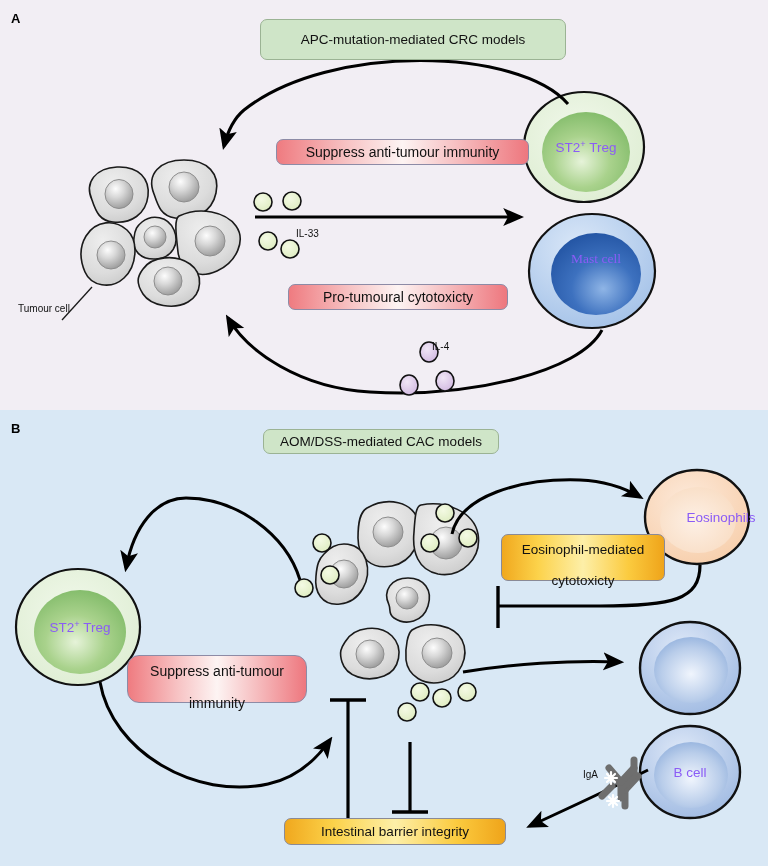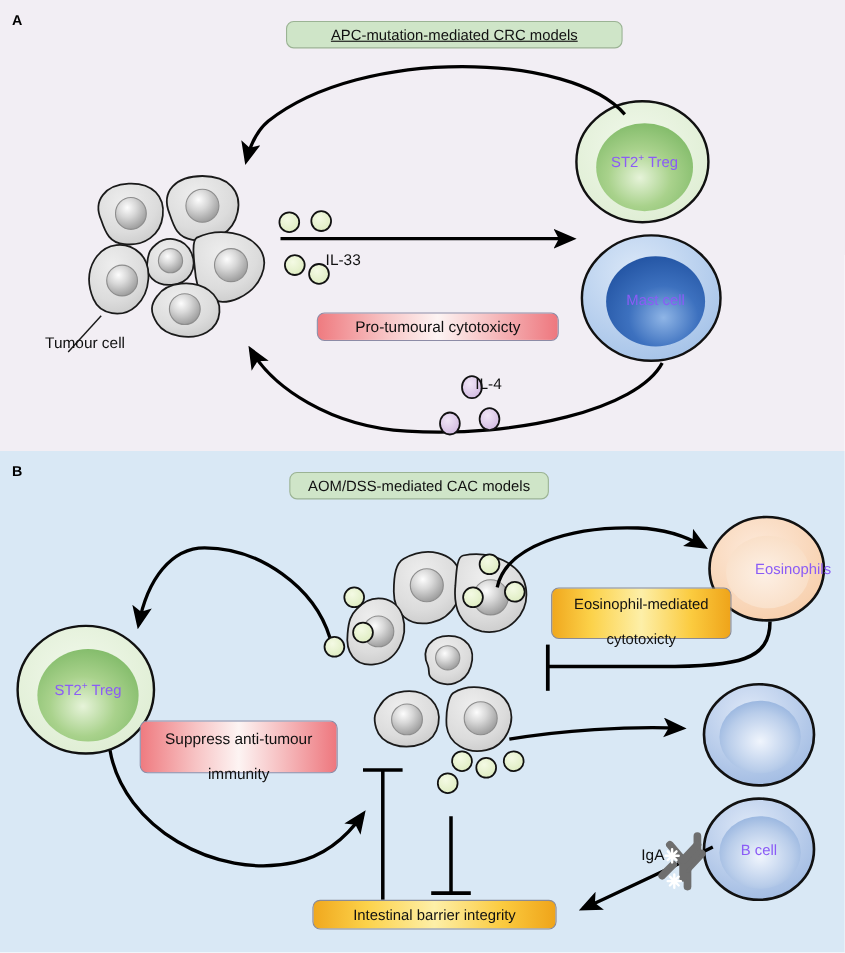--- a/index.html
+++ b/index.html
@@ -68,21 +68,21 @@
   .lbl-yellow {
     background: linear-gradient(to right, #f0a81e 0%, #fcd24a 22%, #fdefa8 50%, #fbcb3f 78%, #efa41a 100%);
     font-size: 13.5px;
     border-color: #8a8a96;
     padding: 2px 8px;
   }
 
   
   .ftext {
     position: absolute;
-    font-size: 14px;
+    font-size: 10px;
     color: #111;
     white-space: nowrap;
     line-height: 1.15;
   }
 
   
   .cell-label {
     position: absolute;
     font-size: 13.5px;
     color: #8b5cf6;
@@ -322,52 +322,53 @@
       <g stroke="#ffffff" stroke-width="2.2" stroke-linecap="round">
         <path d="M611,772 L611,784 M605,778 L617,778 M607,774 L615,782 M615,774 L607,782"></path>
         <path d="M613,795 L613,807 M607,801 L619,801 M609,797 L617,805 M617,797 L609,805"></path>
       </g>
     </g>
   </svg>
 
   <div class="panel-letter" style="left:11px; top:12px;">A</div>
   <div class="panel-letter" style="left:11px; top:422px;">B</div>
 
-  <div class="lbl lbl-title" style="left:260px; top:19px; width:306px; height:25px;text-decoration:underline;">APC-mutation-mediated CRC models</div>
-
+  <div class="lbl lbl-title" style="left:260px; top:19px; width:306px; height:41px;">APC-mutation-mediated CRC models</div>
+
+  <div class="lbl lbl-pink" style="left:276px; top:139px; width:253px; height:26px;">Suppress anti-tumour immunity</div>
 
   <div class="lbl lbl-pink" style="left:288px; top:284px; width:220px; height:26px;">Pro-tumoural cytotoxicty</div>
 
   <div class="lbl lbl-title" style="left:263px; top:429px; width:236px; height:25px;">AOM/DSS-mediated CAC models</div>
 
-  <div class="lbl lbl-pink" style="left:127px; top:655px; width:180px; height:48px;">
+  <div class="lbl lbl-pink" style="left:127px; top:655px; width:180px; height:48px;border-radius:12px;">
     <span style="display:block;">
       <span>Suppress anti-tumour</span><br>
       <span>immunity</span>
     </span>
   </div>
 
   <div class="lbl lbl-yellow" style="left:284px; top:818px; width:222px; height:27px;">Intestinal barrier integrity</div>
 
   <div class="lbl lbl-yellow" style="left:501px; top:534px; width:164px; height:47px;">
     <span style="display:block;">
       <span>Eosinophil-mediated</span><br>
       <span>cytotoxicty</span>
     </span>
   </div>
 
-  <div class="ftext" style="left:41px; top:303px;">Tumour cell</div>
+  <div class="ftext" style="left:18px; top:303px;">Tumour cell</div>
 
   <div class="ftext" style="left:296px; top:228px;">IL-33</div>
 
   <div class="ftext" style="left:432px; top:341px;">IL-4</div>
 
   <div class="cell-label" style="left:534px; top:140px; width:104px;"><span>ST2</span><sup>+</sup><span> Treg</span></div>
 
-  <div class="cell-label" style="left:544px; top:265px; width:104px;">Mast cell</div>
+  <div class="cell-label" style="left:544px; top:251px; width:104px;font-family:Liberation Serif, serif;">Mast cell</div>
 
   <div class="cell-label" style="left:28px; top:620px; width:104px;"><span>ST2</span><sup>+</sup><span> Treg</span></div>
 
   <div class="cell-label" style="left:665px; top:510px; width:112px;">Eosinophils</div>
 
 
   <div class="cell-label" style="left:640px; top:765px; width:100px;">B cell</div>
 
   <div class="ftext" style="left:583px; top:769px;">IgA</div>
 

